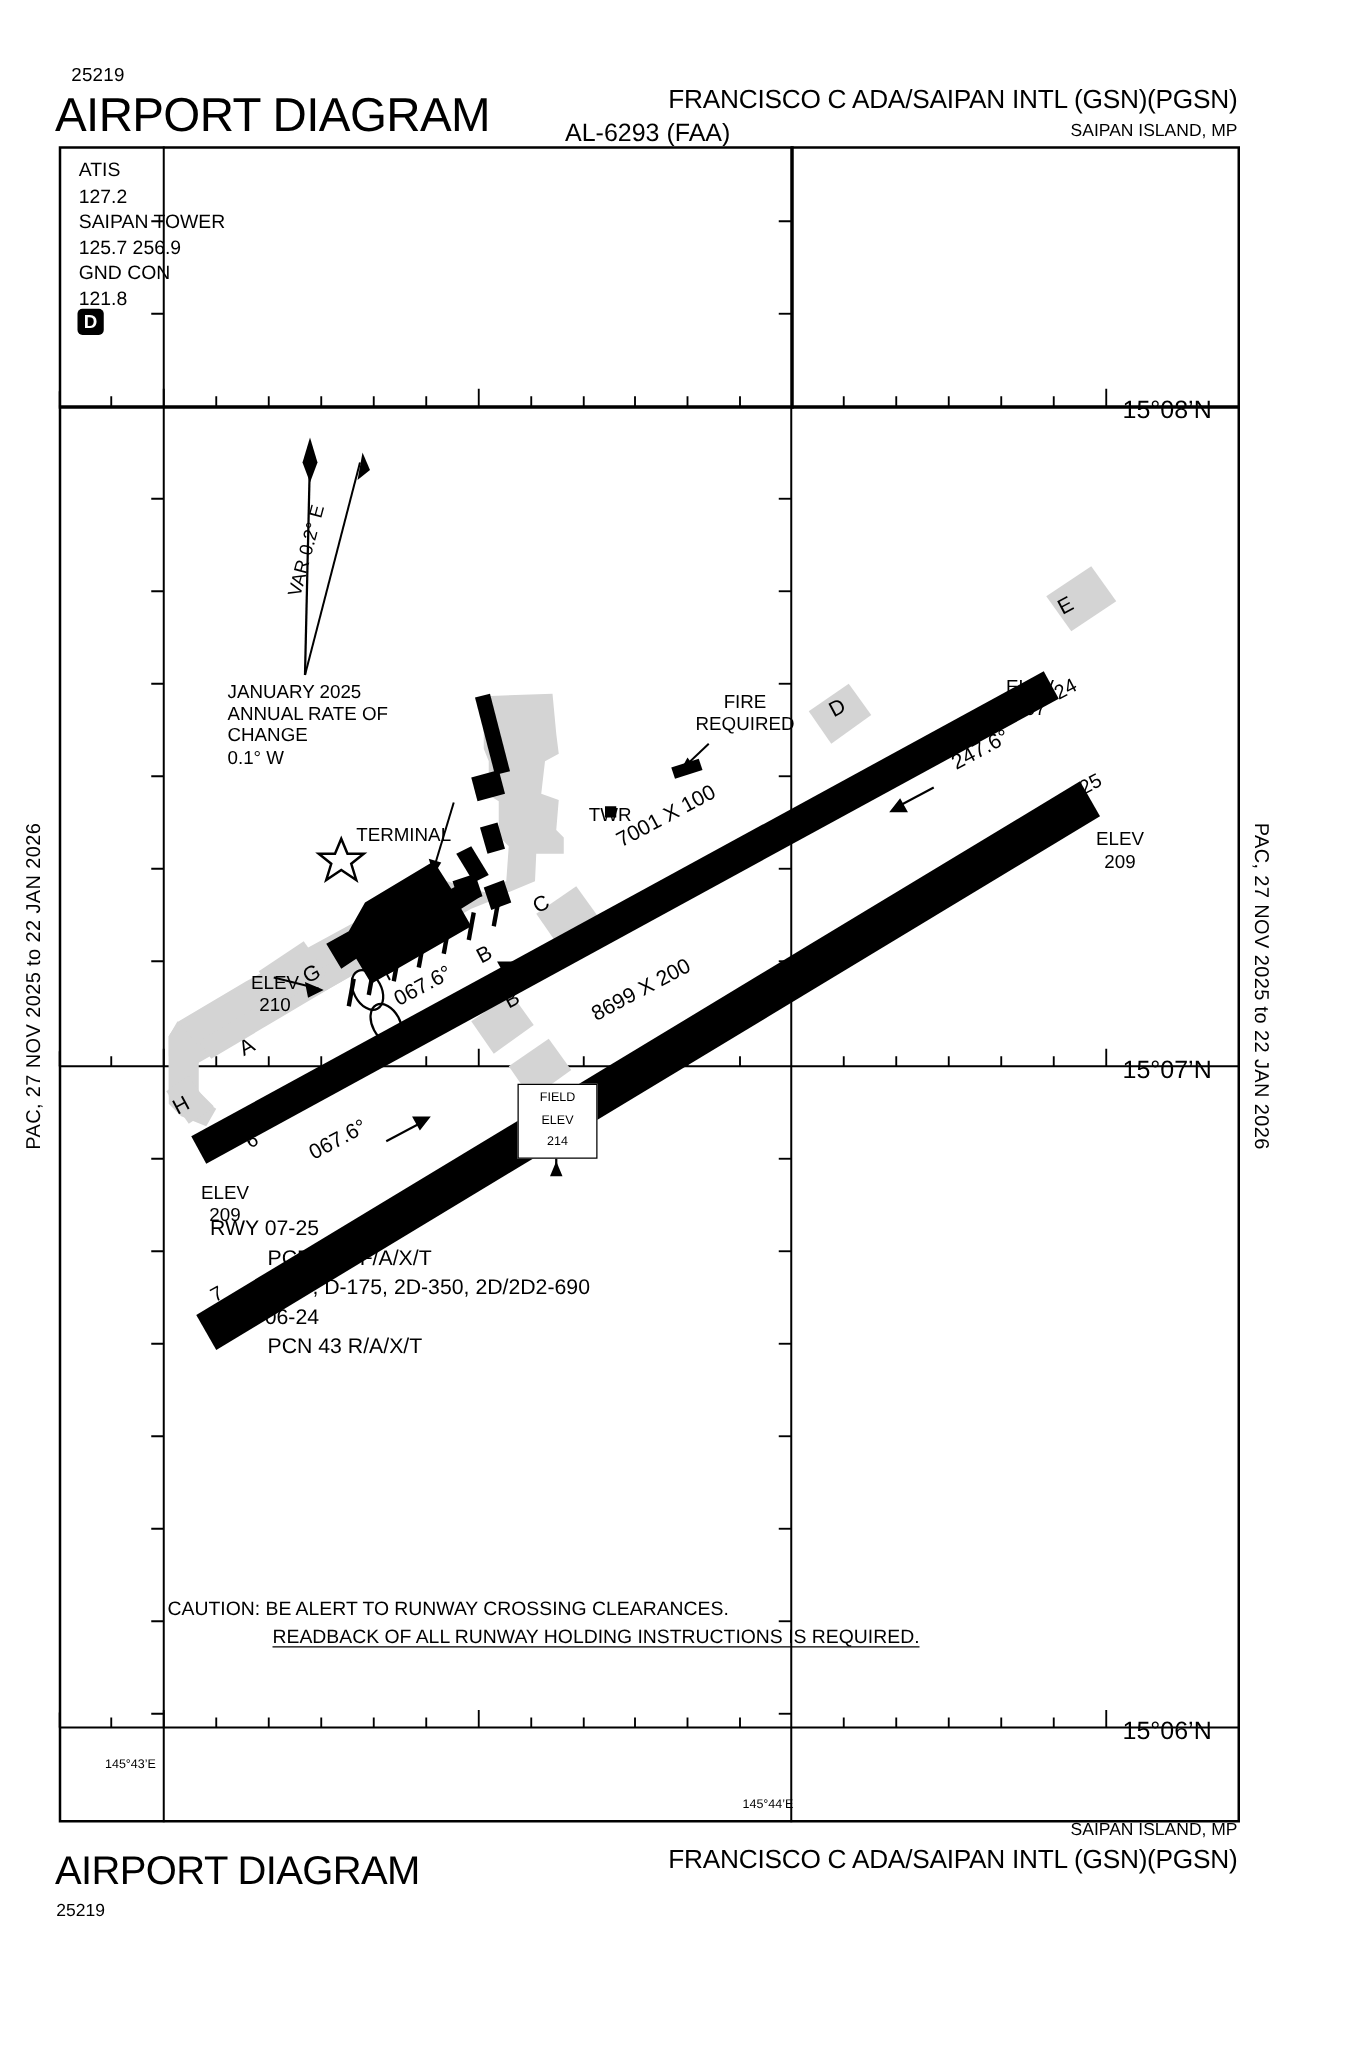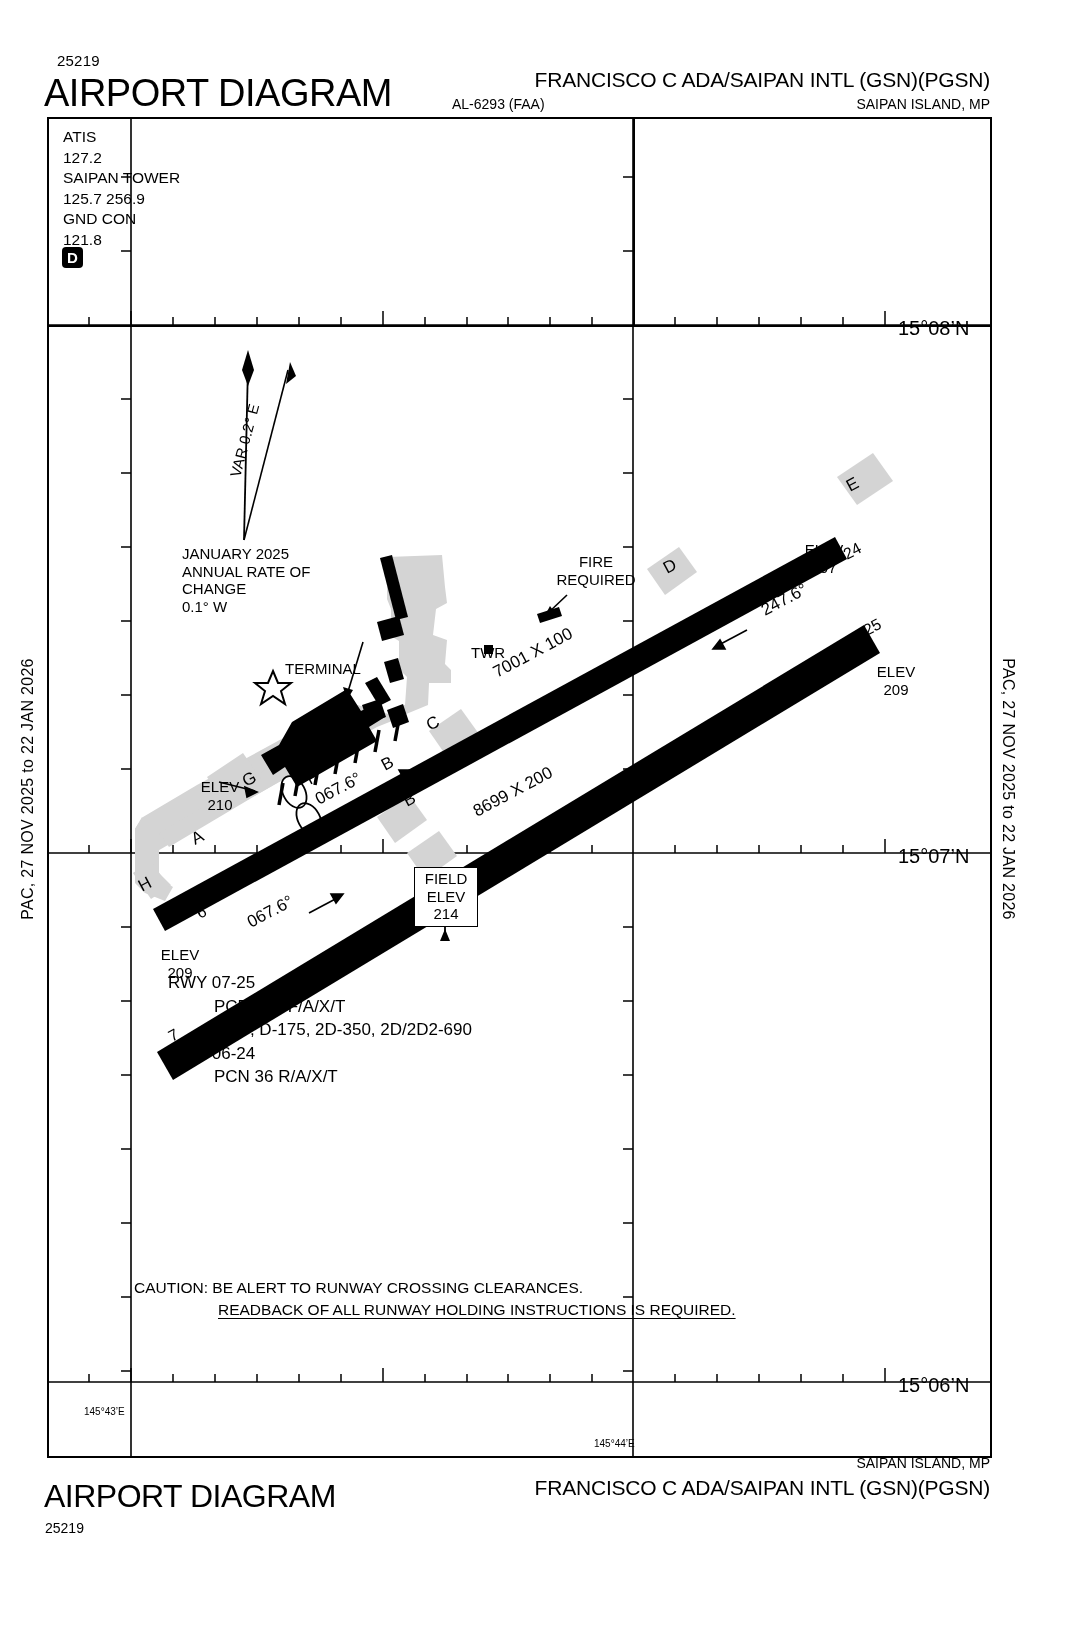--- a/index.html
+++ b/index.html
@@ -9,21 +9,21 @@
     color:#000;
     -webkit-font-smoothing:antialiased;
   }
   .abs{position:absolute;}
   .nw{white-space:nowrap;}
 
   
   #hdr-id{left:57px;top:52px;font-size:15px;letter-spacing:.2px;}
   #hdr-title{left:44px;top:72px;font-size:38px;letter-spacing:-0.5px;font-weight:400;}
   #hdr-apt{right:86px;top:68px;font-size:21px;text-align:right;letter-spacing:-0.2px;}
-  #hdr-al{left:452px;top:96px;font-size:14px;}
+  #hdr-al{left:452px;top:96px;font-size:20px;}
   #hdr-city{right:86px;top:96px;font-size:14px;text-align:right;}
 
   
   #frame{
     left:47px;top:117px;width:945px;height:1341px;
     border:2px solid #000;box-sizing:border-box;background:#fff;
   }
 
   
   .vdiv{position:absolute;background:#000;width:2px;}
@@ -45,21 +45,21 @@
   #terminal-lbl{left:285px;top:613px;font-size:15px;margin-top:47px;}
   #twr-lbl{left:471px;top:644px;font-size:15px;}
   #fire-lbl{left:551px;top:553px;width:90px;text-align:center;font-size:15px;line-height:17.5px;}
   #elev207{left:796px;top:541px;width:56px;text-align:center;font-size:15px;line-height:17.5px;}
   #elev209r{left:868px;top:663px;width:56px;text-align:center;font-size:15px;line-height:17.5px;}
   #elev210{left:194px;top:778px;width:52px;text-align:center;font-size:15px;line-height:17.5px;}
   #elev209l{left:154px;top:946px;width:52px;text-align:center;font-size:15px;line-height:17.5px;}
 
   #fieldbox{
     left:414px;top:867px;width:62px;padding:2px 0 3px 0;border:1.6px solid #000;
-    text-align:center;font-size:15px;line-height:17.5px;background:#fff;
+    text-align:center;font-size:10px;line-height:17.5px;background:#fff;
   }
 
   
   #pcn{left:168px;top:971px;font-size:17px;line-height:23.5px;}
   #pcn .ind{padding-left:46px;}
 
   
   #caution{left:134px;top:1277px;font-size:15.5px;line-height:22px;}
   #caution .l2{padding-left:84px;text-decoration:underline;text-underline-offset:3px;text-align:center;}
 
@@ -405,21 +405,21 @@
   <div>FIELD</div>
   <div>ELEV</div>
   <div>214</div>
 </div>
 
 <div class="abs" id="pcn">
   <div class="nw">RWY 07-25</div>
   <div class="nw ind">PCR 715 F/A/X/T</div>
   <div class="nw ind">S-87, D-175, 2D-350, 2D/2D2-690</div>
   <div class="nw">RWY 06-24</div>
-  <div class="nw ind">PCN 36 R/A/X/T</div>
+  <div class="nw ind">PCN 43 R/A/X/T</div>
 </div>
 
 <div class="abs" id="caution">
   <div class="nw">CAUTION: BE ALERT TO RUNWAY CROSSING CLEARANCES.</div>
   <div class="nw l2">READBACK OF ALL RUNWAY HOLDING INSTRUCTIONS IS REQUIRED.</div>
 </div>
 
 <div class="abs latlbl" style="left:898px;top:317px;">15°08’N</div>
 <div class="abs latlbl" style="left:898px;top:845px;">15°07’N</div>
 <div class="abs latlbl" style="left:898px;top:1374px;">15°06’N</div>

